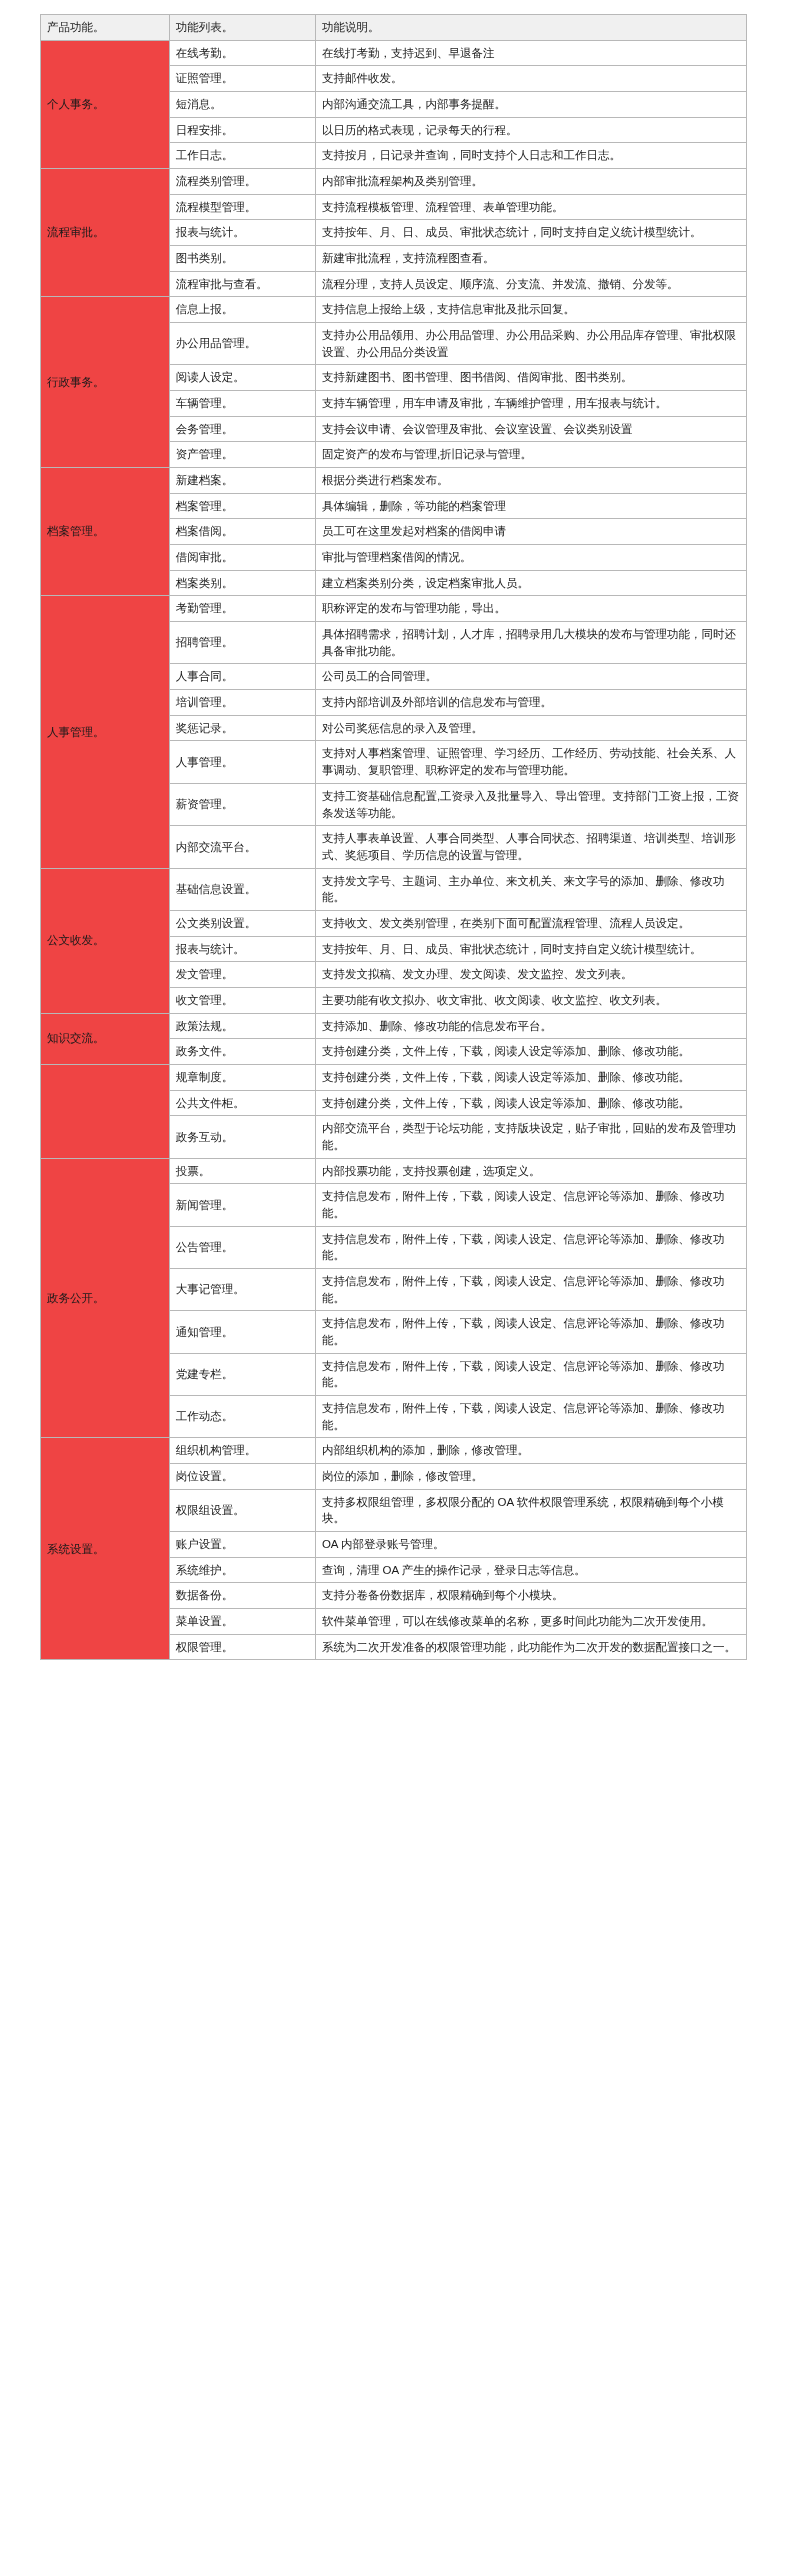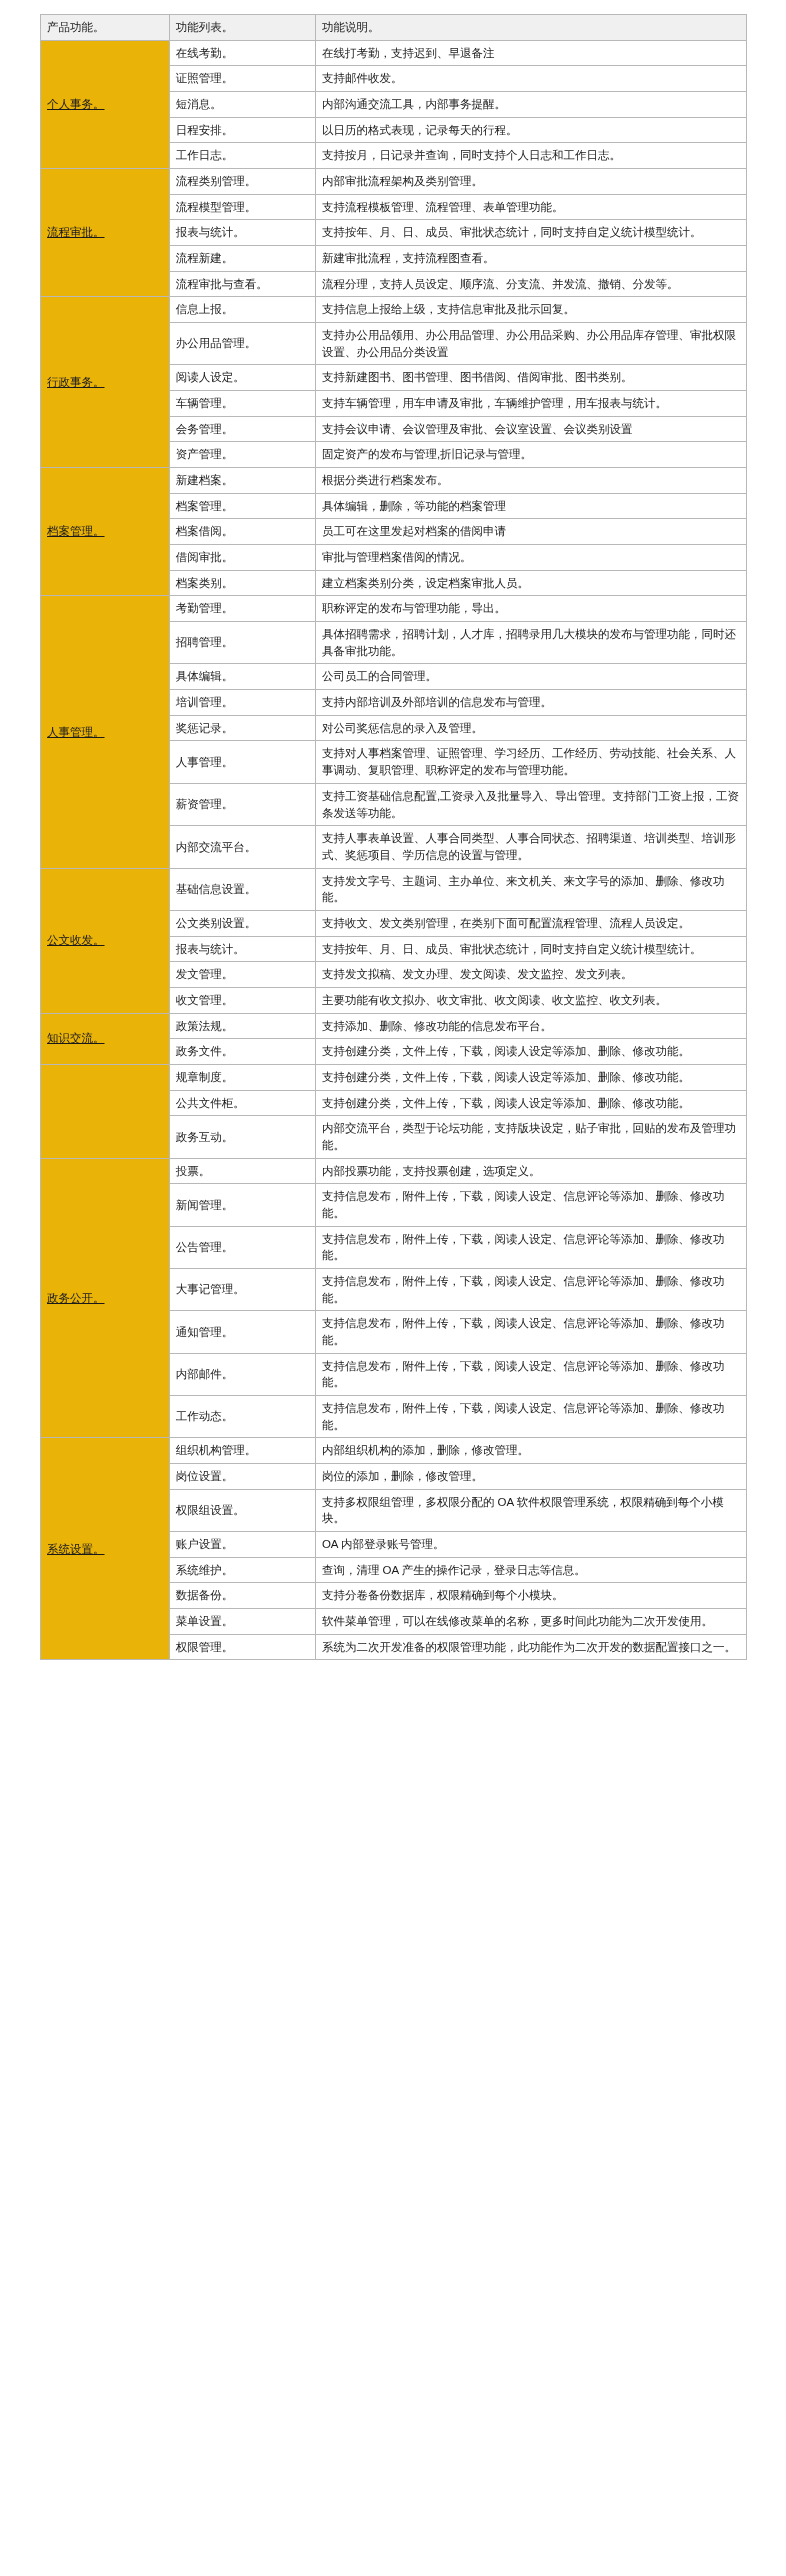--- a/index.html
+++ b/index.html
@@ -39,22 +39,21 @@
     font-size: 12px;
     padding: 8px 6px;
   }
   th.col-a, td.col-a { width: 104px; }
   th.col-b, td.col-b { width: 120px; }
   th.col-c, td.col-c { width: 379px; }
   td.group {
     text-align: center;
     font-weight: bold;
     font-size: 12px;
-    background: #eab308;
-    text-decoration: underline;
+    background: #ef4444;
   }
   td.item {
     font-size: 11.5px;
   }
   td.desc {
     font-size: 11.5px;
   }
 </style>
 </head>
 <body>
@@ -97,21 +96,21 @@
         </tr>
         <tr>
           <td class="col-b item">流程模型管理。</td>
           <td class="col-c desc">支持流程模板管理、流程管理、表单管理功能。</td>
         </tr>
         <tr>
           <td class="col-b item">报表与统计。</td>
           <td class="col-c desc">支持按年、月、日、成员、审批状态统计，同时支持自定义统计模型统计。</td>
         </tr>
         <tr>
-          <td class="col-b item">流程新建。</td>
+          <td class="col-b item">图书类别。</td>
           <td class="col-c desc">新建审批流程，支持流程图查看。</td>
         </tr>
         <tr>
           <td class="col-b item">流程审批与查看。</td>
           <td class="col-c desc">流程分理，支持人员设定、顺序流、分支流、并发流、撤销、分发等。</td>
         </tr>
         <tr>
           <td class="col-a group" rowspan="6">行政事务。</td>
           <td class="col-b item">信息上报。</td>
           <td class="col-c desc">支持信息上报给上级，支持信息审批及批示回复。</td>
@@ -160,21 +159,21 @@
         <tr>
           <td class="col-a group" rowspan="8">人事管理。</td>
           <td class="col-b item">考勤管理。</td>
           <td class="col-c desc">职称评定的发布与管理功能，导出。</td>
         </tr>
         <tr>
           <td class="col-b item">招聘管理。</td>
           <td class="col-c desc">具体招聘需求，招聘计划，人才库，招聘录用几大模块的发布与管理功能，同时还具备审批功能。</td>
         </tr>
         <tr>
-          <td class="col-b item">具体编辑。</td>
+          <td class="col-b item">人事合同。</td>
           <td class="col-c desc">公司员工的合同管理。</td>
         </tr>
         <tr>
           <td class="col-b item">培训管理。</td>
           <td class="col-c desc">支持内部培训及外部培训的信息发布与管理。</td>
         </tr>
         <tr>
           <td class="col-b item">奖惩记录。</td>
           <td class="col-c desc">对公司奖惩信息的录入及管理。</td>
         </tr>
@@ -248,21 +247,21 @@
         </tr>
         <tr>
           <td class="col-b item">大事记管理。</td>
           <td class="col-c desc">支持信息发布，附件上传，下载，阅读人设定、信息评论等添加、删除、修改功能。</td>
         </tr>
         <tr>
           <td class="col-b item">通知管理。</td>
           <td class="col-c desc">支持信息发布，附件上传，下载，阅读人设定、信息评论等添加、删除、修改功能。</td>
         </tr>
         <tr>
-          <td class="col-b item">内部邮件。</td>
+          <td class="col-b item">党建专栏。</td>
           <td class="col-c desc">支持信息发布，附件上传，下载，阅读人设定、信息评论等添加、删除、修改功能。</td>
         </tr>
         <tr>
           <td class="col-b item">工作动态。</td>
           <td class="col-c desc">支持信息发布，附件上传，下载，阅读人设定、信息评论等添加、删除、修改功能。</td>
         </tr>
         <tr>
           <td class="col-a group" rowspan="8">系统设置。</td>
           <td class="col-b item">组织机构管理。</td>
           <td class="col-c desc">内部组织机构的添加，删除，修改管理。</td>

